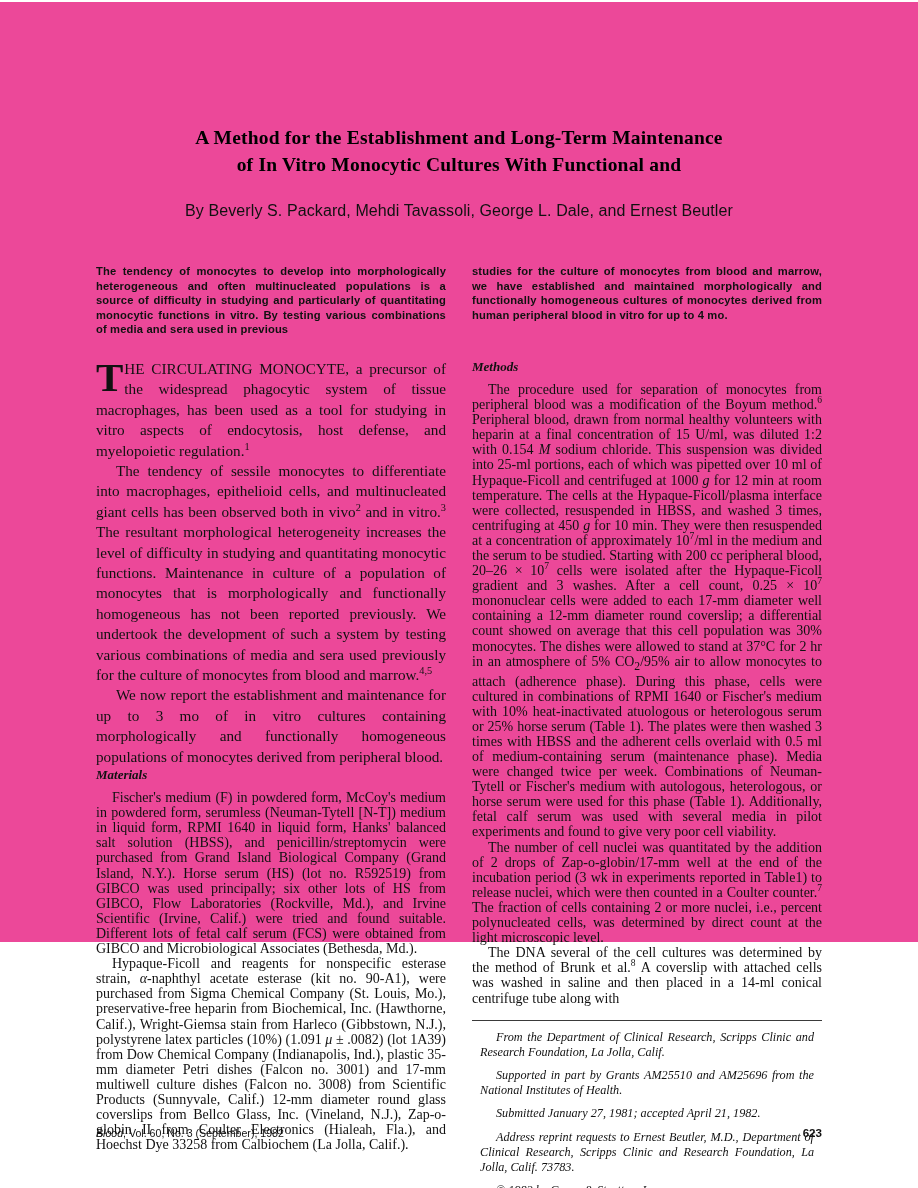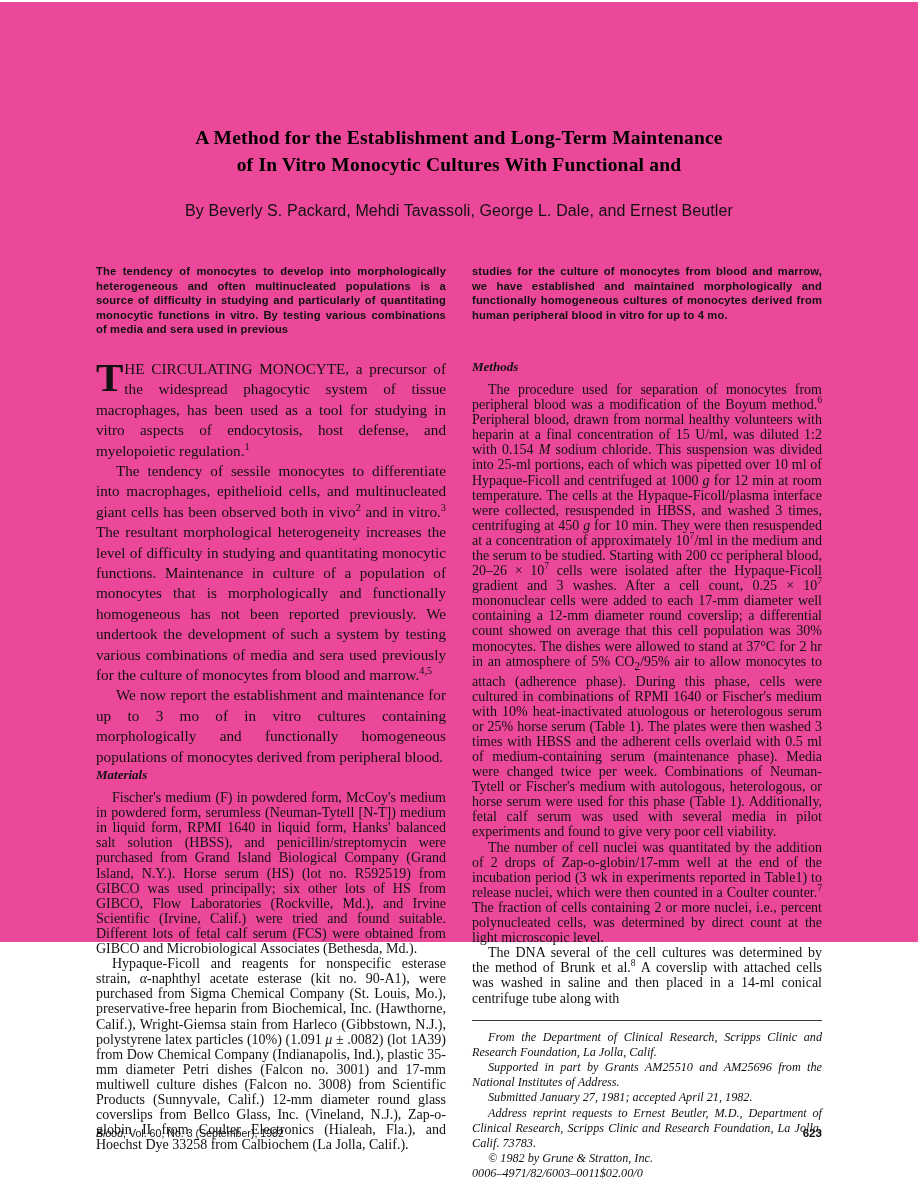--- a/index.html
+++ b/index.html
@@ -162,21 +162,21 @@
     width: 100%;
   }
   .footnotes {
     font-family: "Liberation Serif", serif;
     font-style: italic;
     font-size: 12.2px;
     line-height: 15.2px;
     text-align: justify;
   }
   .footnotes p {
-    margin: 0;
+    margin: 8px;
     text-indent: 16px;
   }
   .footnotes p.noindent {
     text-indent: 0;
   }
 
   
   .footer {
     position: absolute;
     left: 96px;
@@ -248,21 +248,21 @@
 
           <p><span>The number of cell nuclei was quantitated by the addition of 2 drops of Zap-o-globin/17-mm well at the end of the incubation period (3 wk in experiments reported in Table1) to release nuclei, which were then counted in a Coulter counter.</span><sup>7</sup><span> The fraction of cells containing 2 or more nuclei, i.e., percent polynucleated cells, was determined by direct count at the light microscopic level.</span></p>
 
           <p><span>The DNA several of the cell cultures was determined by the method of Brunk et al.</span><sup>8</sup><span> A coverslip with attached cells was washed in saline and then placed in a 14-ml conical centrifuge tube along with</span></p>
         </div>
 
         <hr class="footnote-rule">
 
         <div class="footnotes">
           <p>From the Department of Clinical Research, Scripps Clinic and Research Foundation, La Jolla, Calif.</p>
-          <p>Supported in part by Grants AM25510 and AM25696 from the National Institutes of Address.</p>
+          <p>Supported in part by Grants AM25510 and AM25696 from the National Institutes of Health.</p>
           <p>Submitted January 27, 1981; accepted April 21, 1982.</p>
           <p>Address reprint requests to Ernest Beutler, M.D., Department of Clinical Research, Scripps Clinic and Research Foundation, La Jolla, Calif. 73783.</p>
           <p>© 1982 by Grune &amp; Stratton, Inc.</p>
           <p class="noindent">0006–4971/82/6003–0011$02.00/0</p>
         </div>
       </div>
     </div>
   </div>
 
   <div class="footer">

